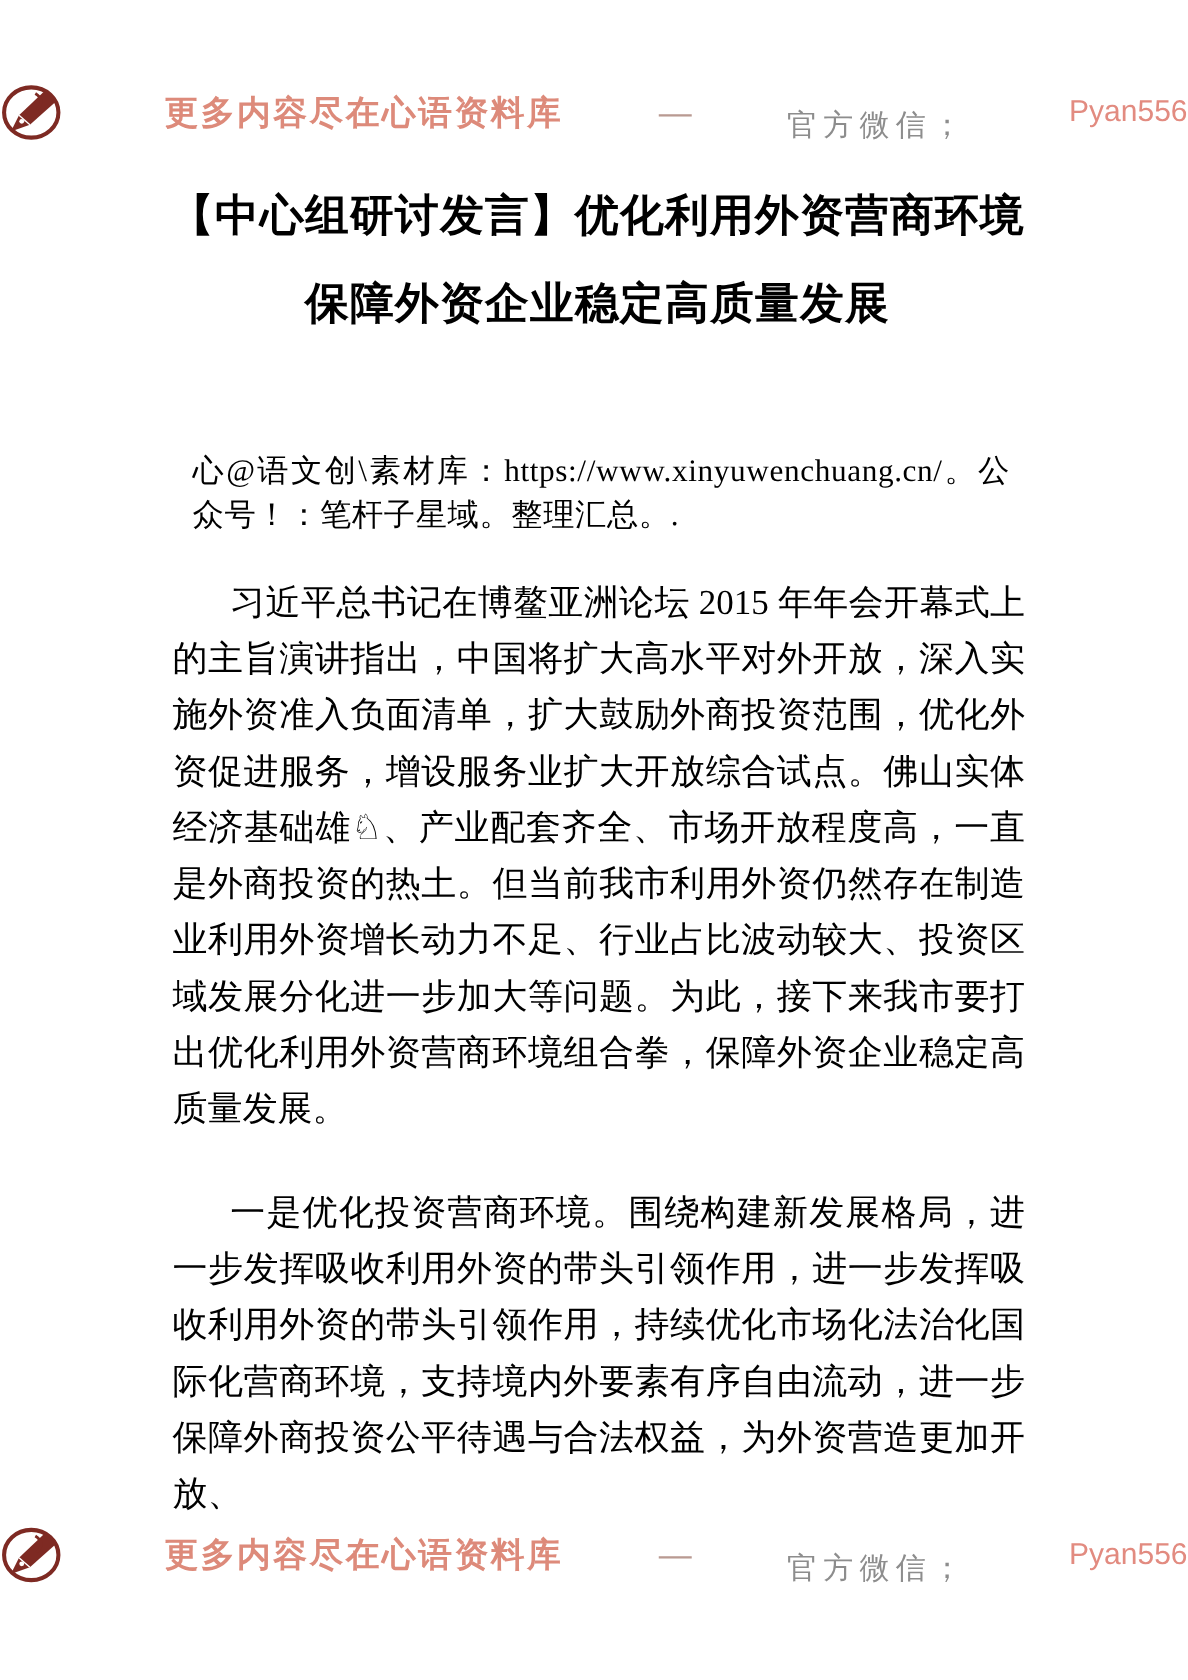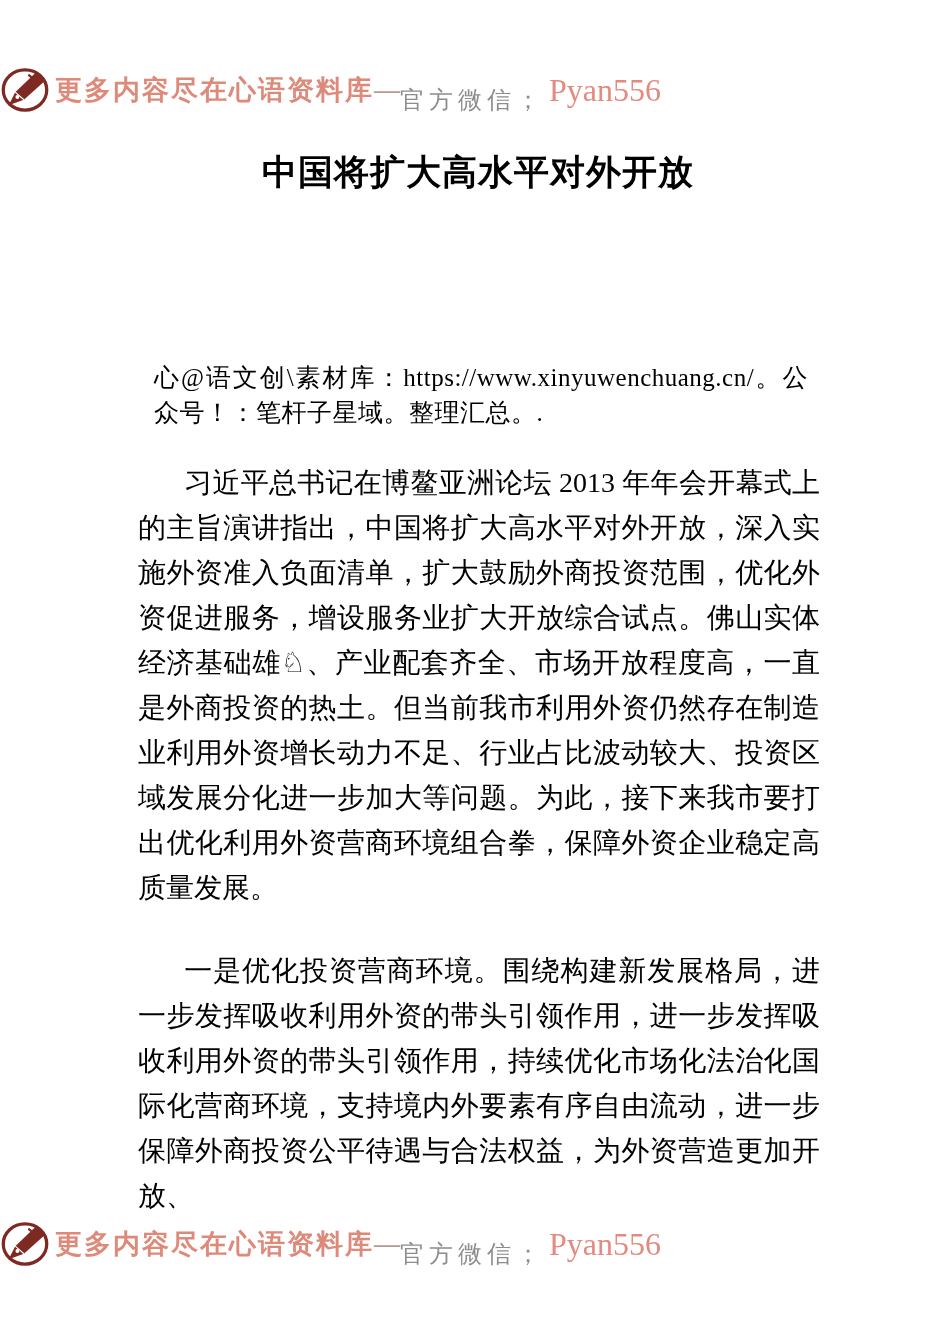--- a/index.html
+++ b/index.html
@@ -14,23 +14,24 @@
     font-family: "Liberation Serif", "DejaVu Serif", serif;
     color: #000000;
   }
 
   
   .watermark {
     position: absolute;
     left: 0;
     width: 100%;
     display: flex;
-    justify-content: flex-start;
+    justify-content: space-between;
     align-items: center;
     white-space: nowrap;
+    gap: 36px;
   }
   .watermark.header { top: 64px; }
   .watermark.footer { top: 1218px; }
 
   .wm-logo { width: 50px; height: 46px; margin-right: 5px; flex: 0 0 auto; }
 
   .wm-brand {
     font-size: 27px;
     font-weight: bold;
     color: #dd8a7a;
@@ -39,24 +40,24 @@
   }
   .wm-sep { font-size: 26px; color: #b99a92; font-weight: bold; }
   .wm-channel {
     font-size: 24px;
     color: #8d8d8d;
     letter-spacing: 5px;
     font-family: "DejaVu Serif", serif;
     margin-top: 20px;
   }
   .wm-id {
-    font-size: 32px;
+    font-size: 24px;
     color: #e28b80;
     margin-left: 4px;
-    font-family: Liberation Serif, serif;
+    font-family: Liberation Sans, sans-serif;
   }
 
   
   .doc-title {
     position: absolute;
     top: 138px;
     left: 128px;
     right: 122px;
     margin: 0;
     text-align: center;
@@ -115,27 +116,28 @@
       <path d="M27 19 q 7 -7 -1 -12" stroke="#7e2a23" stroke-width="2" fill="none"></path>
       <path d="M14 23 L22 30" stroke="#ffffff" stroke-width="1" fill="none"></path>
     </svg>
     <span class="wm-brand">更多内容尽在心语资料库</span>
       <span class="wm-sep">—</span>
       <span class="wm-channel">官方微信；</span>
       <span class="wm-id">Pyan556</span>
   </div>
 
   <h1 class="doc-title">
-    <span>中国将扩大高水平对外开放</span>
+    <span>【中心组研讨发言】优化利用外资营商环境</span>
+    <span>保障外资企业稳定高质量发展</span>
   </h1>
 
   <p class="source-note">心@语文创\素材库：https://www.xinyuwenchuang.cn/。公众号！：笔杆子星域。整理汇总。.</p>
 
   <div class="doc-body">
-    <p>习近平总书记在博鳌亚洲论坛 2013 年年会开幕式上的主旨演讲指出，中国将扩大高水平对外开放，深入实施外资准入负面清单，扩大鼓励外商投资范围，优化外资促进服务，增设服务业扩大开放综合试点。佛山实体经济基础雄♘、产业配套齐全、市场开放程度高，一直是外商投资的热土。但当前我市利用外资仍然存在制造业利用外资增长动力不足、行业占比波动较大、投资区域发展分化进一步加大等问题。为此，接下来我市要打出优化利用外资营商环境组合拳，保障外资企业稳定高质量发展。</p>
+    <p>习近平总书记在博鳌亚洲论坛 2015 年年会开幕式上的主旨演讲指出，中国将扩大高水平对外开放，深入实施外资准入负面清单，扩大鼓励外商投资范围，优化外资促进服务，增设服务业扩大开放综合试点。佛山实体经济基础雄♘、产业配套齐全、市场开放程度高，一直是外商投资的热土。但当前我市利用外资仍然存在制造业利用外资增长动力不足、行业占比波动较大、投资区域发展分化进一步加大等问题。为此，接下来我市要打出优化利用外资营商环境组合拳，保障外资企业稳定高质量发展。</p>
     <p>一是优化投资营商环境。围绕构建新发展格局，进一步发挥吸收利用外资的带头引领作用，进一步发挥吸收利用外资的带头引领作用，持续优化市场化法治化国际化营商环境，支持境内外要素有序自由流动，进一步保障外商投资公平待遇与合法权益，为外资营造更加开放、</p>
   </div>
 
   <div class="watermark footer">
     <svg class="wm-logo" viewBox="0 0 46 42" aria-hidden="true">
       <ellipse cx="23" cy="21" rx="20" ry="18.5" fill="none" stroke="#7e2a23" stroke-width="3"></ellipse>
       <path d="M33 5 L41 13 L22 30 L14 23 Z" fill="#7e2a23"></path>
       <path d="M14 23 L22 30 L8 35 Z" fill="#7e2a23"></path>
       <circle cx="16" cy="27.5" r="1.8" fill="#ffffff"></circle>
       <path d="M27 19 q 7 -7 -1 -12" stroke="#7e2a23" stroke-width="2" fill="none"></path>

